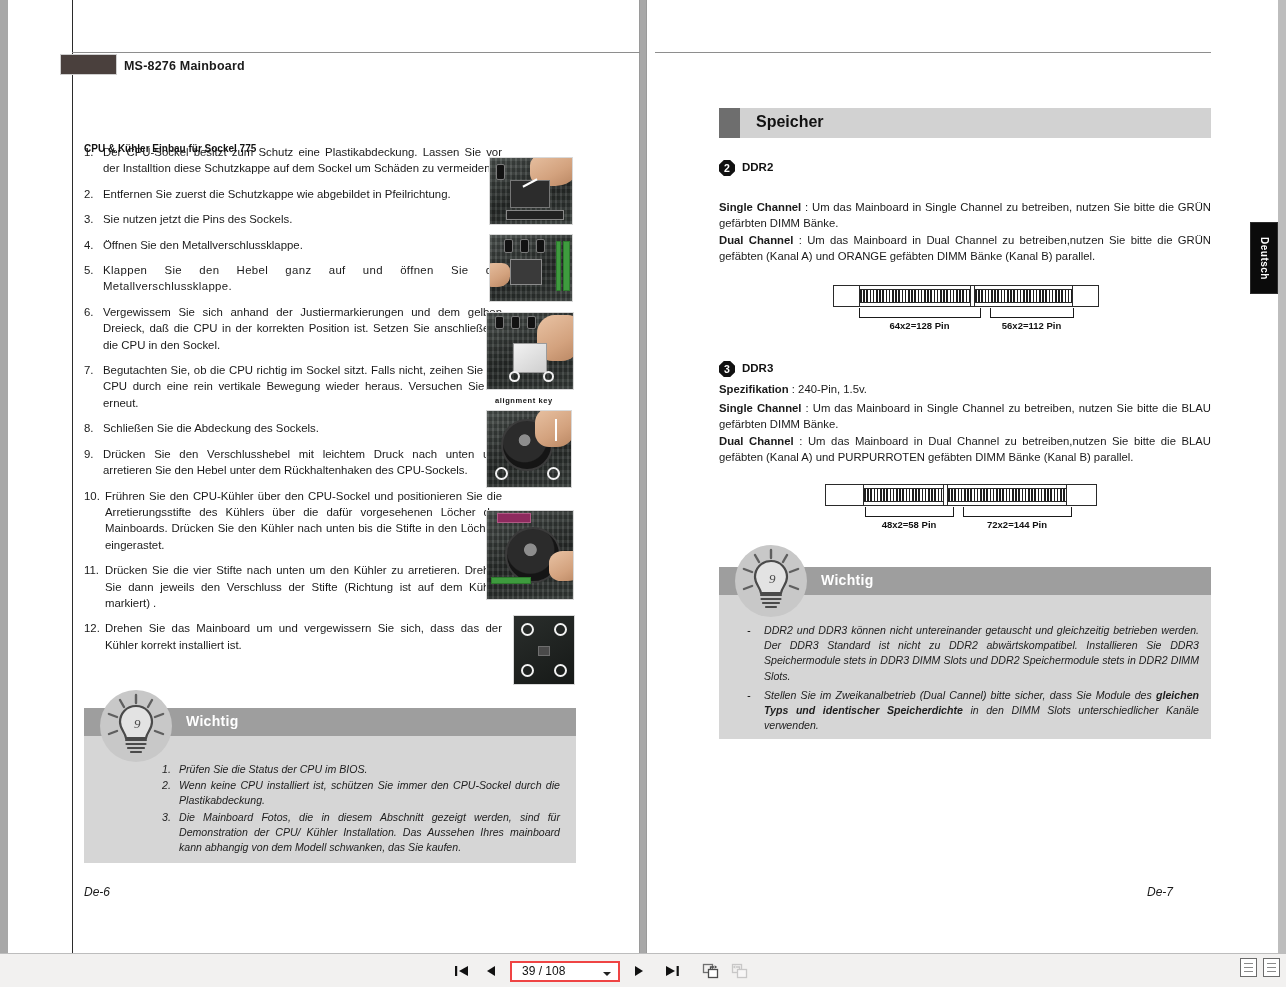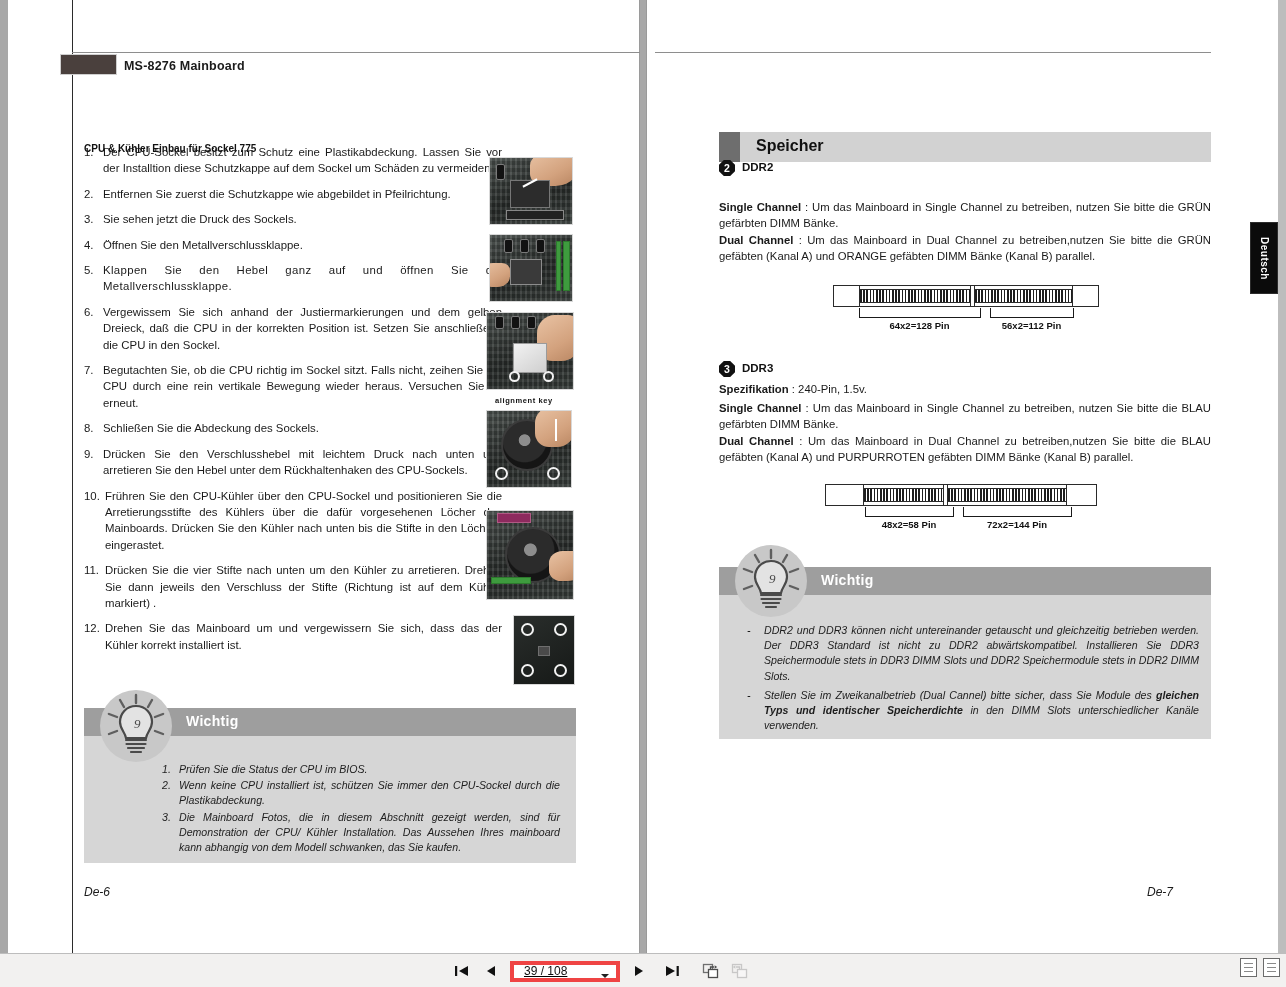--- a/index.html
+++ b/index.html
@@ -283,24 +283,23 @@
     display: flex; align-items: center; gap: 9px;
   }
   .tb-btn {
     width: 20px; height: 22px;
     display: flex; align-items: center; justify-content: center;
     cursor: pointer;
   }
   .pagebox {
     width: 110px; height: 21px;
     background: #fff;
-    border: 4px solid #ef4444;
+    border: 2px solid #ef4444;
     display: flex; align-items: center;
     position: relative;
-    text-decoration: underline;
   }
   .pagebox .val {
     font-size: 12px; color: #111; padding-left: 10px;
     font-family: "Liberation Sans", sans-serif;
   }
   .pagebox .caret {
     position: absolute; right: 7px; top: 9px;
     width: 0; height: 0;
     border-left: 4px solid transparent;
     border-right: 4px solid transparent;
@@ -347,21 +346,21 @@
           <div class="step">
             <div class="num">1.</div>
             <div class="txt">Der CPU-Sockel besitzt zum Schutz eine Plastikabdeckung. Lassen Sie vor der Installtion diese Schutzkappe auf dem Sockel um Schäden zu vermeiden.</div>
           </div>
           <div class="step">
             <div class="num">2.</div>
             <div class="txt">Entfernen Sie zuerst die Schutzkappe wie abgebildet in Pfeilrichtung.</div>
           </div>
           <div class="step">
             <div class="num">3.</div>
-            <div class="txt">Sie sehen jetzt die Druck des Sockels.</div>
+            <div class="txt">Sie nutzen jetzt die Pins des Sockels.</div>
           </div>
           <div class="step">
             <div class="num">4.</div>
             <div class="txt">Öffnen Sie den Metallverschlussklappe.</div>
           </div>
           <div class="step">
             <div class="num">5.</div>
             <div class="txt spread">Klappen Sie den Hebel ganz auf und öffnen Sie die Metallverschlussklappe.</div>
           </div>
           <div class="step">
@@ -488,21 +487,21 @@
             </div>
           </div>
       </div>
 
       <div class="folio" style="left:76px; top:885px;">De-6</div>
     </div>
 
     <div class="page page-right">
       <div class="r-hrule" style="left:8px; top:52px; width:556px;"></div>
 
-      <div class="speicher-bar" style="left:72px; top:108px;margin-top:24px;">
+      <div class="speicher-bar" style="left:72px; top:108px;">
         <div class="tab"></div>
         <div class="t">Speicher</div>
       </div>
 
       <div class="badge" style="left:72px; top:160px;">2</div>
       <div class="memhead" style="left:95px; top:161px;">DDR2</div>
 
       <div class="memline" style="left:72px; top:199px;">
         <b>Single Channel</b>
         <span>: Um das Mainboard in Single Channel zu betreiben, nutzen Sie bitte die GRÜN gefärbten DIMM Bänke.</span>

